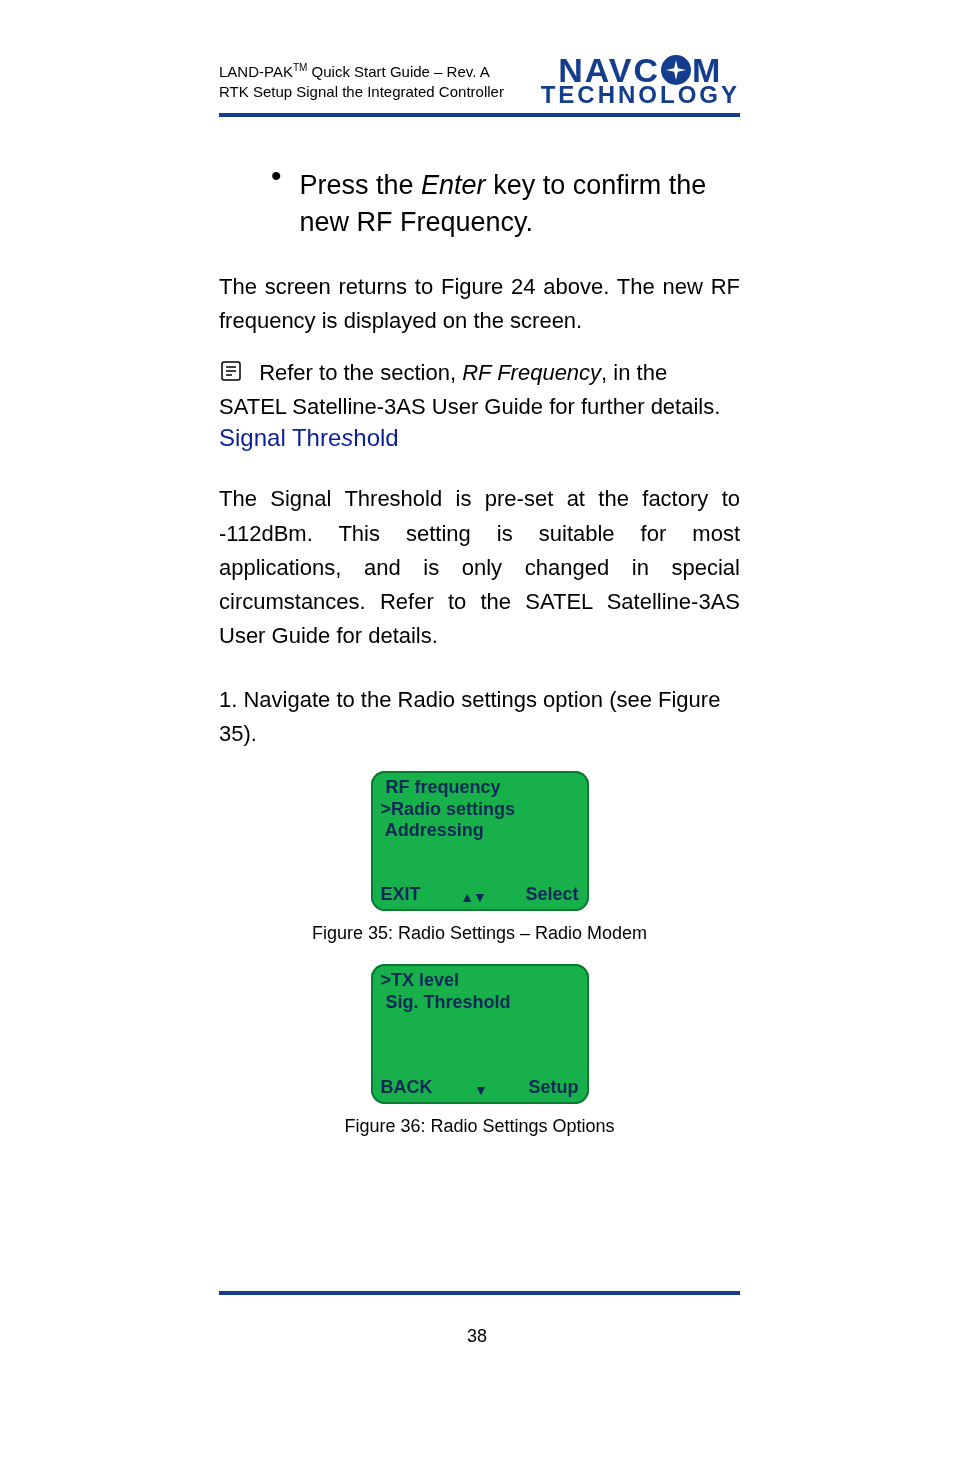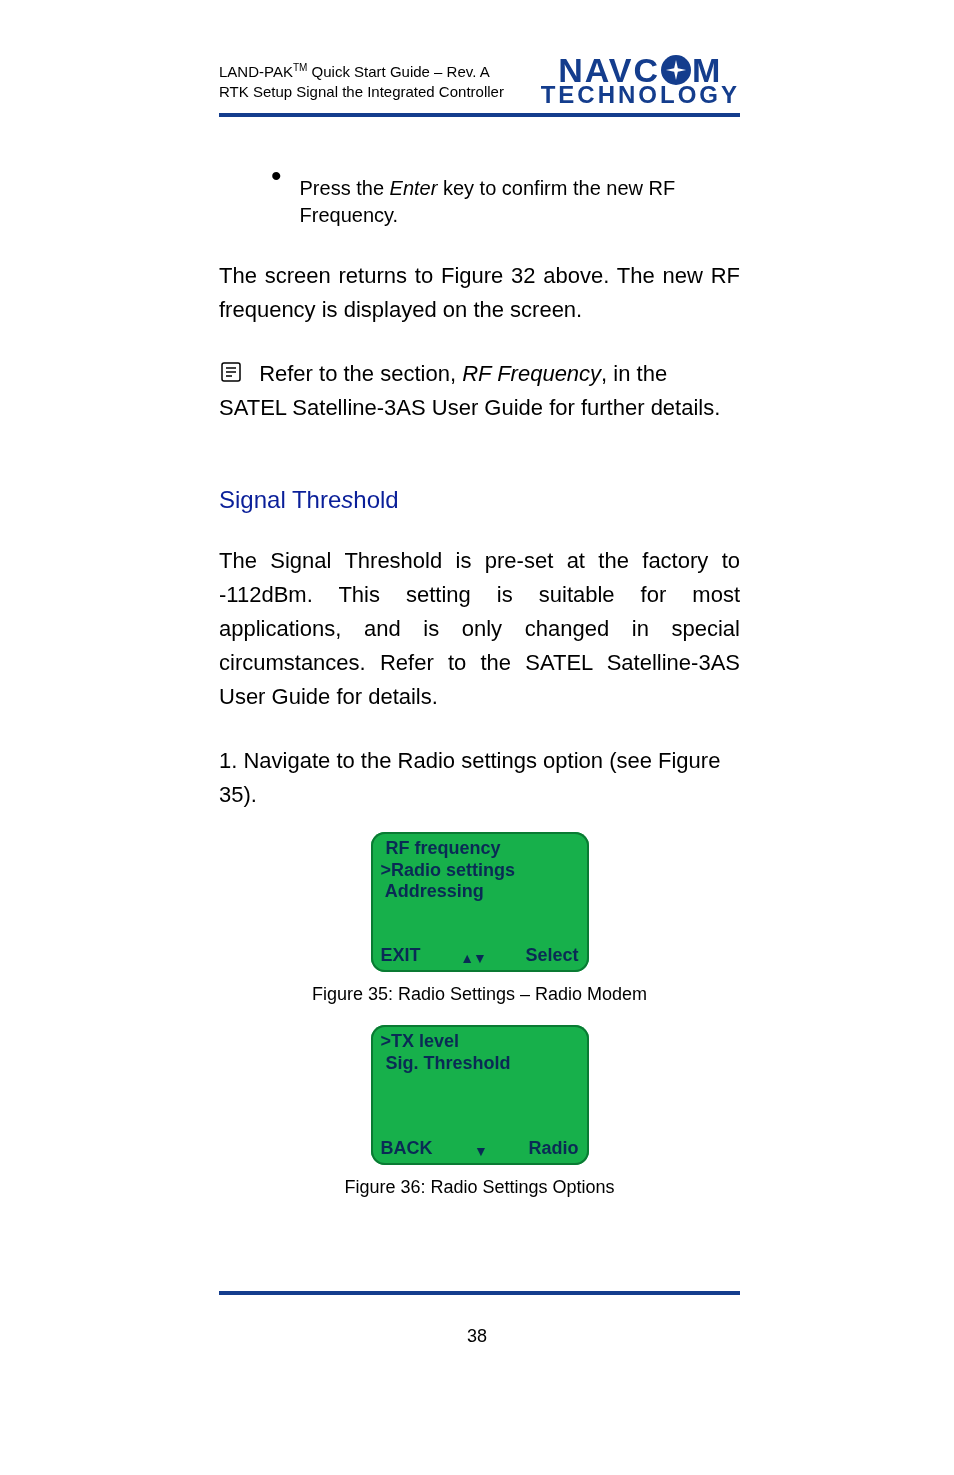--- a/index.html
+++ b/index.html
@@ -8,25 +8,25 @@
   .header{display:flex;align-items:flex-start;justify-content:space-between;}
   .doc-title{font-size:15px;line-height:1.35;color:#000;padding-top:6px;}
   .logo-block{display:flex;flex-direction:column;align-items:center;line-height:0.9;}
   .logo-top{font-family:Impact,"Arial Black",sans-serif;font-size:34px;font-weight:900;letter-spacing:2px;color:#143d8d;display:flex;align-items:center;}
   .logo-star{display:inline-flex;width:30px;height:30px;border-radius:50%;background:#143d8d;align-items:center;justify-content:center;margin:0 1px;}
   .logo-star svg{width:22px;height:22px;fill:#fff;}
   .logo-bottom{font-family:Impact,"Arial Black",sans-serif;font-size:24px;font-weight:900;letter-spacing:3px;color:#143d8d;margin-top:-2px;}
   .hr-top{height:4px;background:#143d8d;margin:8px 0 0 0;}
   .bullet-row{display:flex;align-items:flex-start;margin-top:50px;padding-left:52px;}
   .bullet{font-size:30px;line-height:18px;margin-right:18px;color:#000;}
-  .bullet-text{font-size:20px;line-height:1.35;margin-top:8px;}
+  .bullet-text{font-size:27px;line-height:1.35;}
   .para{font-size:22px;line-height:1.55;margin-top:30px;text-align:justify;}
-  .note-line{font-size:22px;line-height:1.55;margin-top:30px;}
+  .note-line{font-size:22px;line-height:1.55;margin-top:18px;}
   .note-icon{display:inline-block;width:24px;height:24px;vertical-align:-3px;margin-right:10px;}
-  .section-head{color:#0a1f99;font-size:24px;margin-top:60px;}
+  .section-head{color:#0a1f99;font-size:24px;}
   .screen{width:218px;height:140px;margin:20px auto 0 auto;background:#17b04b;border-radius:14px;box-shadow:0 0 0 2px #0a7a33 inset;display:flex;flex-direction:column;justify-content:space-between;padding:6px 10px 6px 10px;box-sizing:border-box;color:#0a2a55;font-family:"Arial Black",Arial,sans-serif;font-weight:900;}
   .screen .lines{font-size:18px;line-height:1.2;}
   .screen .soft{display:flex;justify-content:space-between;align-items:flex-end;font-size:18px;}
   .screen .mid{font-size:14px;letter-spacing:-1px;}
   .fig-cap{text-align:center;font-size:18px;margin-top:12px;}
   .hr-bottom{position:absolute;left:135px;right:130px;height:4px;background:#143d8d;bottom:180px;}
   .page-num{position:absolute;width:100%;text-align:center;bottom:128px;font-size:18px;}
   .sup{font-size:10px;vertical-align:super;}
 </style>
 </head>
@@ -54,21 +54,21 @@
   </div>
   <div class="hr-top"></div>
 
   <div class="bullet-row">
     <span class="bullet">•</span>
     <span class="bullet-text">
       <span>Press the </span><em>Enter</em><span> key to confirm the new RF Frequency.</span>
     </span>
   </div>
 
-  <div class="para">The screen returns to Figure 32 above. The new RF frequency is displayed on the screen.</div>
+  <div class="para">The screen returns to Figure 24 above. The new RF frequency is displayed on the screen.</div>
 
   <div class="note-line">
     <span class="note-icon">
       <svg viewBox="0 0 24 24">
             <rect x="3" y="3" width="18" height="18" rx="2" fill="none" stroke="#000" stroke-width="1.5"></rect>
             <line x1="7" y1="8" x2="17" y2="8" stroke="#000" stroke-width="1.5"></line>
             <line x1="7" y1="12" x2="17" y2="12" stroke="#000" stroke-width="1.5"></line>
             <line x1="7" y1="16" x2="13" y2="16" stroke="#000" stroke-width="1.5"></line>
           </svg>
     </span>
@@ -98,21 +98,21 @@
 
   <div class="screen">
     <div class="lines">
       <div style="white-space:pre">&gt;TX level</div>
       <div style="white-space:pre"> Sig. Threshold</div>
       <div style="height:18px"></div>
     </div>
     <div class="soft">
       <span>BACK</span>
       <span class="mid">▼</span>
-      <span>Radio</span>
+      <span>Setup</span>
     </div>
   </div>
   <div class="fig-cap">Figure 36: Radio Settings Options</div>
 
 </div>
 
   <div class="hr-bottom"></div>
   <div class="page-num">38</div>
 </div>
 

